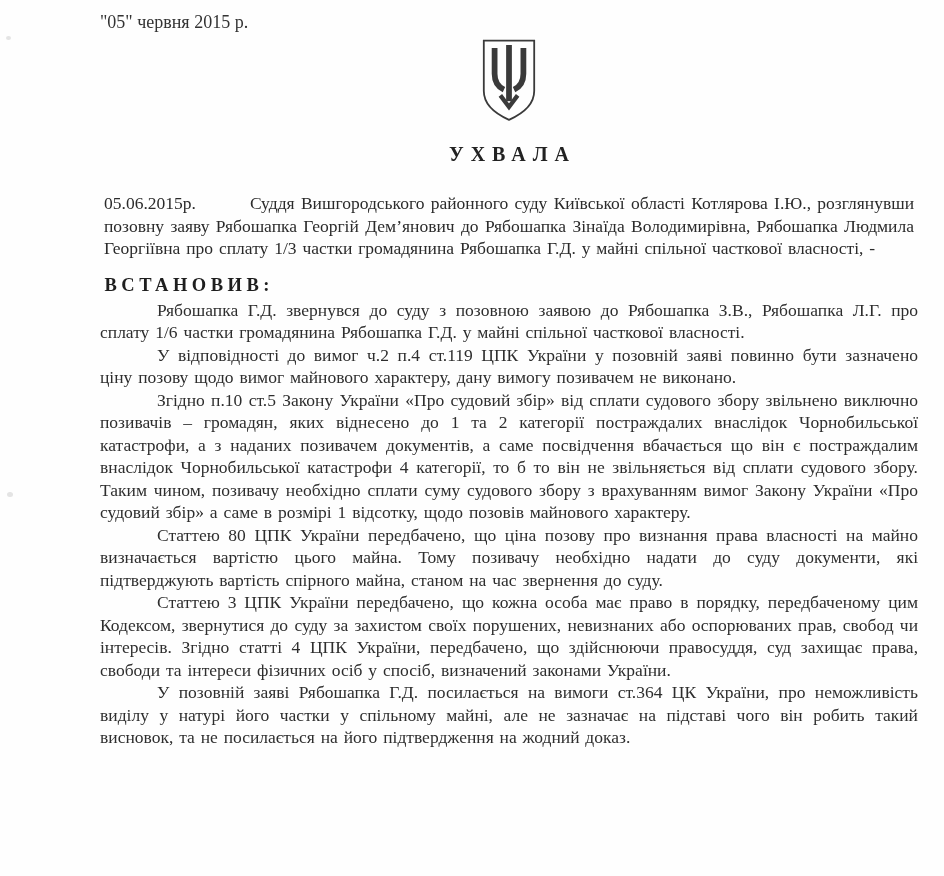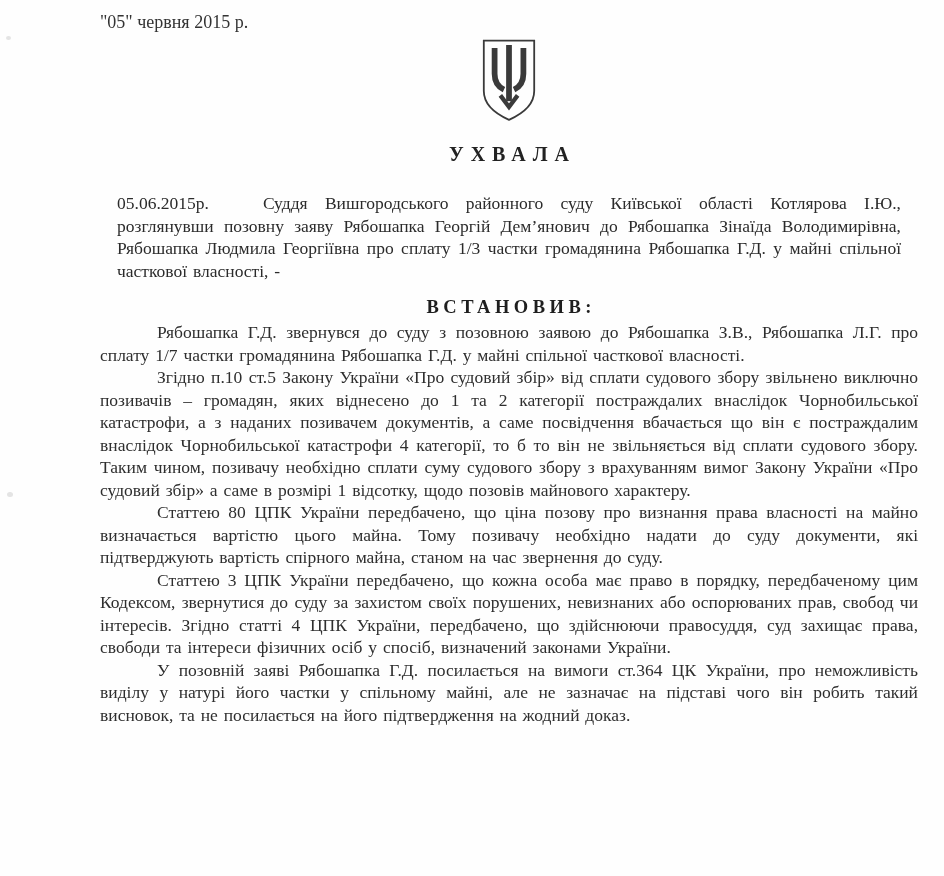--- a/index.html
+++ b/index.html
@@ -29,30 +29,29 @@
   .doc-title{
     margin:18px 0 0;
     text-align:center;
     font-size:20px;
     font-weight:600;
     letter-spacing:7px;
     text-indent:7px;
     color:#222;
   }
   .intro{
-    margin:26px 17px 0;
+    margin:26px 4px 0;
     font-size:17.5px;
     line-height:22.5px;
     text-align:justify;
     word-spacing:1.5px;
   }
   .intro-date{display:inline-block;margin-right:54px;}
   .ruling{
     margin:15px 0 3px;
-    text-align:center;
     font-size:18.5px;
     font-weight:700;
     letter-spacing:4.5px;
     text-indent:4.5px;
     color:#1e1e1e;
   }
   .para{
     margin:0;
     font-size:17.5px;
     line-height:22.5px;
@@ -88,21 +87,22 @@
   </div>
 
   <h1 class="doc-title">УХВАЛА</h1>
 
   <p class="intro">
     <span class="intro-date">05.06.2015р.</span><span>Суддя Вишгородського районного суду Київської області Котлярова І.Ю., розглянувши позовну заяву Рябошапка Георгій Дем’янович до Рябошапка Зінаїда Володимирівна, Рябошапка Людмила Георгіївна про сплату 1/3 частки громадянина Рябошапка Г.Д. у майні спільної часткової власності, -</span>
   </p>
 
   <h2 class="ruling">ВСТАНОВИВ:</h2>
 
-  <p class="para">Рябошапка Г.Д. звернувся до суду з позовною заявою до Рябошапка З.В., Рябошапка Л.Г. про сплату 1/7 частки громадянина Рябошапка Г.Д. у майні спільної часткової власності.</p>
+  <p class="para">Рябошапка Г.Д. звернувся до суду з позовною заявою до Рябошапка З.В., Рябошапка Л.Г. про сплату 1/6 частки громадянина Рябошапка Г.Д. у майні спільної часткової власності.</p>
+  <p class="para">У відповідності до вимог ч.2 п.4 ст.119 ЦПК України у позовній заяві повинно бути зазначено ціну позову щодо вимог майнового характеру, дану вимогу позивачем не виконано.</p>
   <p class="para">Згідно п.10 ст.5 Закону України «Про судовий збір» від сплати судового збору звільнено виключно позивачів – громадян, яких віднесено до 1 та 2 категорії постраждалих внаслідок Чорнобильської катастрофи, а з наданих позивачем документів, а саме посвідчення вбачається що він є постраждалим внаслідок Чорнобильської катастрофи 4 категорії, то б то він не звільняється від сплати судового збору. Таким чином, позивачу необхідно сплати суму судового збору з врахуванням вимог Закону України «Про судовий збір» а саме в розмірі 1 відсотку, щодо позовів майнового характеру.</p>
   <p class="para">Статтею 80 ЦПК України передбачено, що ціна позову про визнання права власності на майно визначається вартістю цього майна. Тому позивачу необхідно надати до суду документи, які підтверджують вартість спірного майна, станом на час звернення до суду.</p>
   <p class="para">Статтею 3 ЦПК України передбачено, що кожна особа має право в порядку, передбаченому цим Кодексом, звернутися до суду за захистом своїх порушених, невизнаних або оспорюваних прав, свобод чи інтересів. Згідно статті 4 ЦПК України, передбачено, що здійснюючи правосуддя, суд захищає права, свободи та інтереси фізичних осіб у спосіб, визначений законами України.</p>
   <p class="para">У позовній заяві Рябошапка Г.Д. посилається на вимоги ст.364 ЦК України, про неможливість виділу у натурі його частки у спільному майні, але не зазначає на підставі чого він робить такий висновок, та не посилається на його підтвердження на жодний доказ.</p>
 
   <span class="scan-artifact" style="left:6px;top:36px;width:5px;height:4px;"></span>
   <span class="scan-artifact" style="left:7px;top:492px;width:6px;height:5px;"></span>
 
 </div>
 

